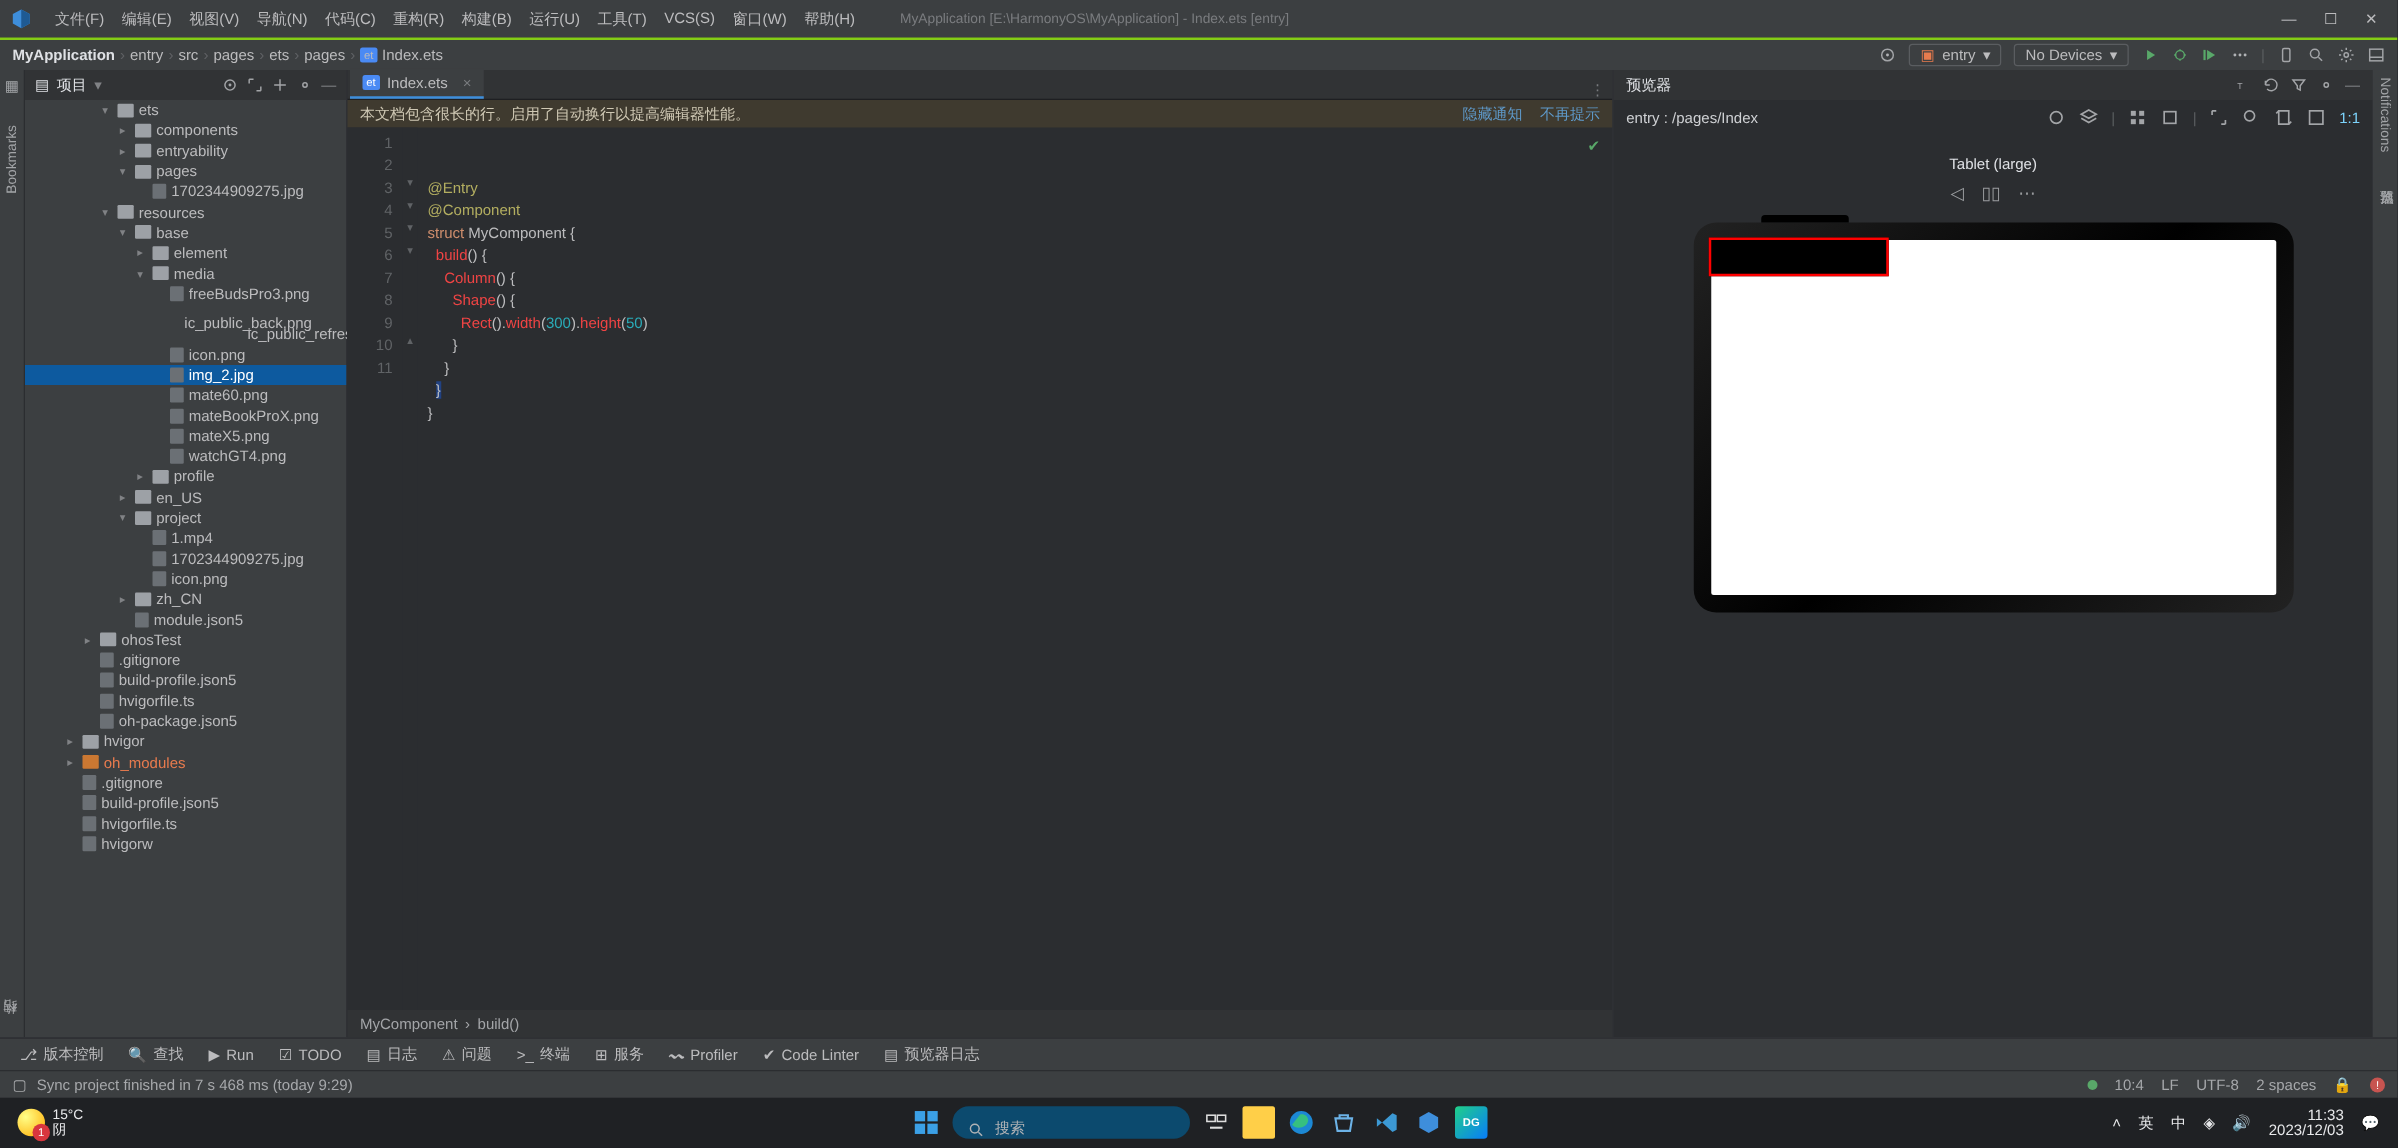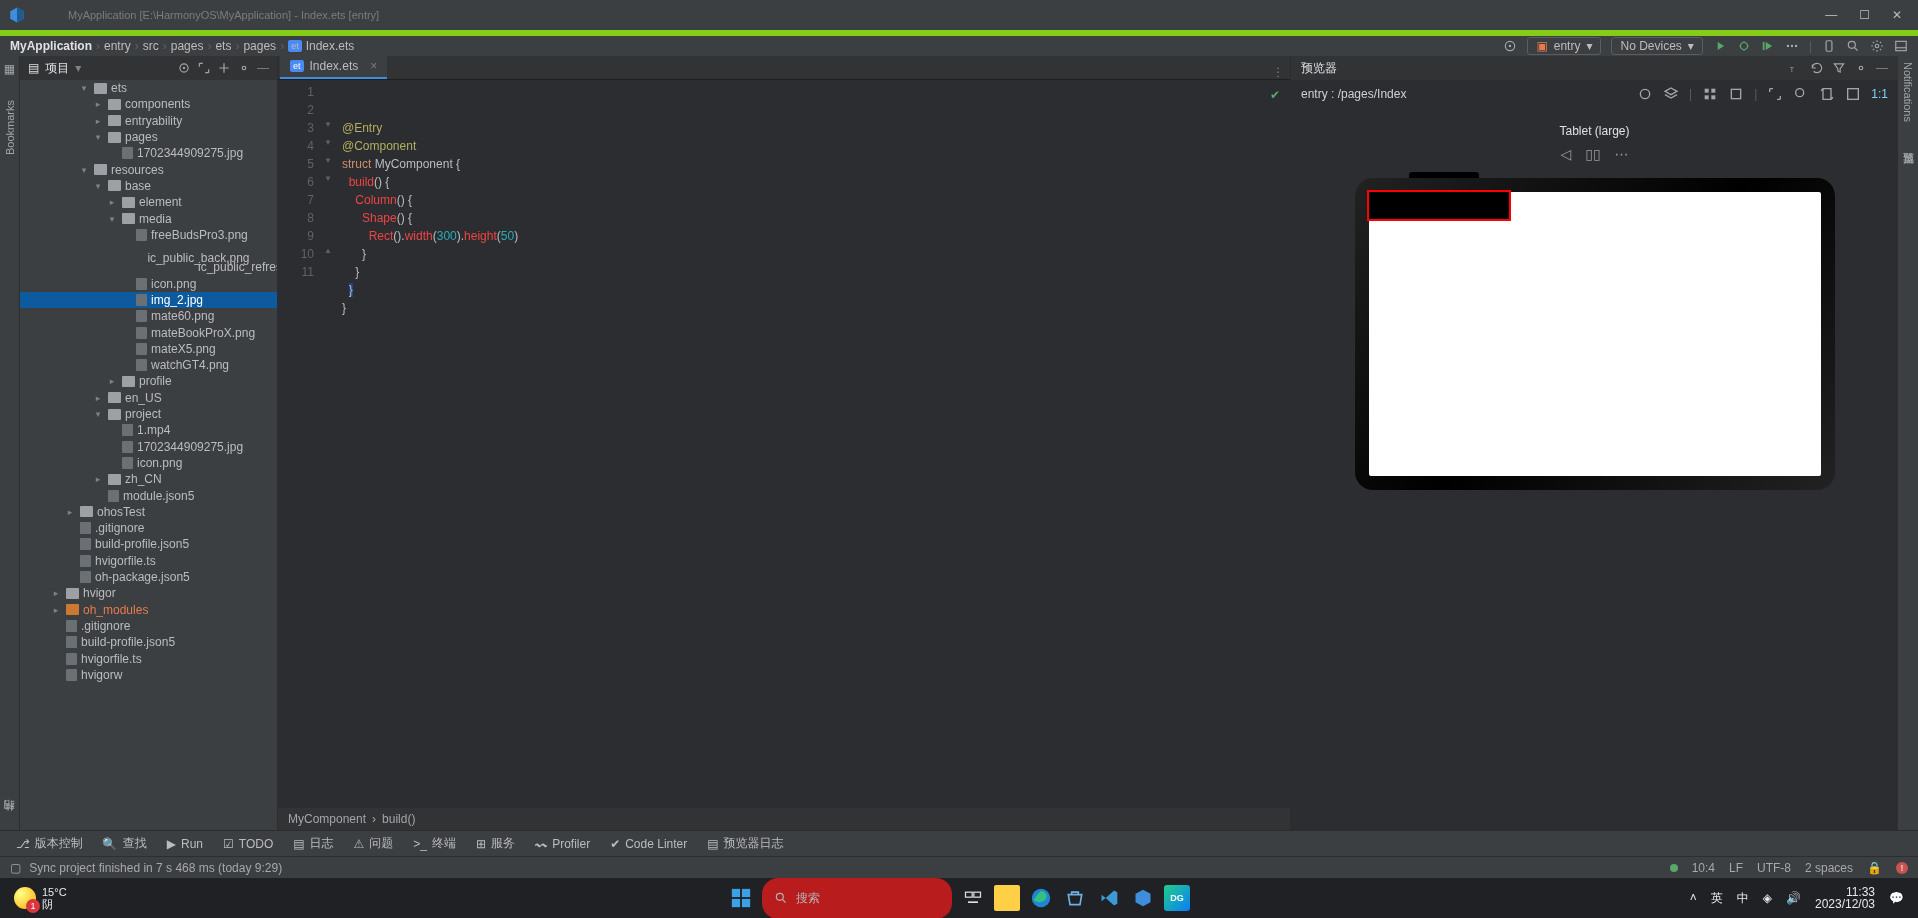--- a/index.html
+++ b/index.html
@@ -7,21 +7,21 @@
 
 
 .titlebar { height:30px; background:#3c3f41; display:flex; align-items:center; padding:0 8px; }
 .titlebar .logo { display:flex; align-items:center; gap:2px; margin-right:12px; }
 .menu { display:flex; gap:2px; }
 .menu span { padding:3px 6px; cursor:pointer; color:#bcbcbe; }
 .titlebar .title { margin-left:30px; color:#7a7c7f; font-size:11px; }
 .titlebar .winbtns { margin-left:auto; display:flex; gap:22px; color:#bcbcbe; padding-right:8px; }
 
 
-.crumbrow { height:26px; background:#3c3f41; display:flex; align-items:center; padding:0 10px; border-top:6px solid #84cc16; }
+.crumbrow { height:26px; background:#3c3f41; display:flex; align-items:center; padding:0 10px; border-top:2px solid #84cc16; }
 .crumbs { display:flex; align-items:center; gap:4px; }
 .crumbs span { color:#bcbcbe; }
 .crumbs .first { color:#dfe1e5; font-weight:bold; }
 .crumbs .sep { color:#5f6164; }
 .badge-et { background:#4a8af4; color:#fff; border-radius:2px; padding:0 3px; font-size:9px; line-height:12px; }
 .crumbrow .spacer { flex:1; }
 .crumbrow .tools { display:flex; align-items:center; gap:10px; }
 .pill { background:#3c3f41; border:1px solid #5a5d60; border-radius:3px; padding:1px 8px; display:flex; align-items:center; gap:6px; }
 .pill .dot { color:#e87b4e; }
 .svgico { width:14px; height:14px; fill:#b0b2b5; }
@@ -98,21 +98,21 @@
 .status .dotg{width:8px;height:8px;border-radius:50%;background:#59a869;}
 .status .doty{width:12px;height:12px;border-radius:50%;background:#c75450;display:inline-flex;align-items:center;justify-content:center;color:#fff;font-size:9px;}
 
 
 .taskbar { position:fixed; left:0;right:0;bottom:0;height:40px; background:#1f2124; display:flex; align-items:center; z-index:100;}
 .taskbar .weather{ display:flex;align-items:center;gap:6px;padding-left:14px;}
 .taskbar .weather .wico{width:22px;height:22px;border-radius:50%;background:radial-gradient(circle at 30% 30%,#ff8,#fa0);position:relative;}
 .taskbar .weather .wico:after{content:"1";position:absolute;right:-4px;bottom:-4px;background:#d9363e;color:#fff;width:14px;height:14px;border-radius:50%;font-size:9px;display:flex;align-items:center;justify-content:center;}
 .taskbar .wt{line-height:12px;font-size:11px;color:#e8e9eb;}
 .taskbar .center{position:absolute;left:50%;transform:translateX(-50%);display:flex;align-items:center;gap:8px;}
-.taskbar .search{background:#b91c1c;border-radius:16px;height:41px;width:190px;display:flex;align-items:center;padding:0 12px;gap:8px;color:#b0b2b5;}
+.taskbar .search{background:#0c4a6e;border-radius:16px;height:26px;width:190px;display:flex;align-items:flex-end;padding:0 12px;gap:8px;color:#b0b2b5;}
 .taskbar .appico{width:26px;height:26px;border-radius:4px;display:flex;align-items:center;justify-content:center;}
 .taskbar .tray{margin-left:auto;display:flex;align-items:center;gap:14px;padding-right:14px;color:#e8e9eb;font-size:11px;}
 .taskbar .tray .col{line-height:12px;text-align:right;}
 
 
 .status{bottom:40px;}
 .bottombar{bottom:62px;}
 .main{bottom:88px;}
 .toolstrip{bottom:88px;}
 .toolstrip-r{bottom:88px;}
@@ -120,20 +120,34 @@
 </head>
 <body>
 
 <div class="titlebar">
   <div class="logo">
     <svg width="18" height="18" viewBox="0 0 24 24">
         <path fill="#3e8edb" d="M12 2l9 5v10l-9 5-9-5V7z"></path>
         <path fill="#1e5a94" d="M12 2v20l9-5V7z"></path>
       </svg>
   </div>
+  <div class="menu" id="menu">
+      <span>文件(F)</span>
+      <span>编辑(E)</span>
+      <span>视图(V)</span>
+      <span>导航(N)</span>
+      <span>代码(C)</span>
+      <span>重构(R)</span>
+      <span>构建(B)</span>
+      <span>运行(U)</span>
+      <span>工具(T)</span>
+      <span>VCS(S)</span>
+      <span>窗口(W)</span>
+      <span>帮助(H)</span>
+    </div>
   <div class="title">MyApplication [E:\HarmonyOS\MyApplication] - Index.ets [entry]</div>
   <div class="winbtns">
     <span>―</span>
     <span>☐</span>
     <span>✕</span>
   </div>
 </div>
 
 <div class="crumbrow">
   <div class="crumbs" id="crumbs">
@@ -426,20 +440,27 @@
 
   <div class="editor">
     <div class="tabs">
       <div class="tab">
         <span class="badge-et">et</span>
         <span>Index.ets</span>
         <span class="x">×</span>
       </div>
       <div class="tabtools">⋮</div>
     </div>
+    <div class="banner">
+      <span>本文档包含很长的行。启用了自动换行以提高编辑器性能。</span>
+      <div class="links">
+        <span>隐藏通知</span>
+        <span>不再提示</span>
+      </div>
+    </div>
     <div class="codewrap">
       <div class="gutter" id="gutter">
           <div>1</div>
           <div>2</div>
           <div>3</div>
           <div>4</div>
           <div>5</div>
           <div>6</div>
           <div>7</div>
           <div>8</div>

